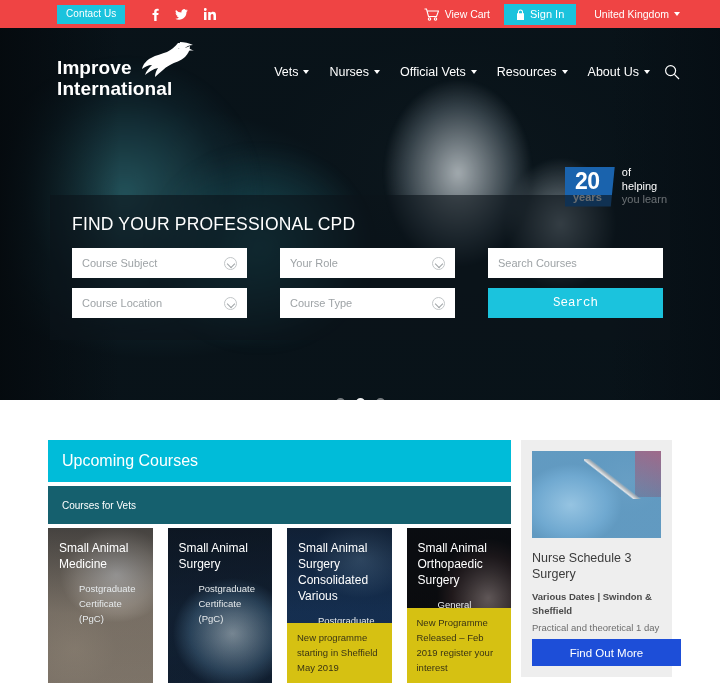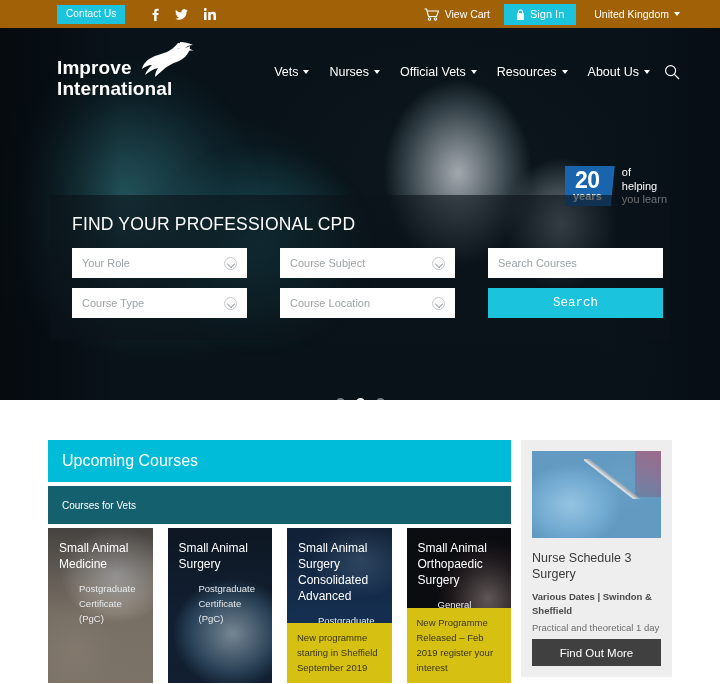--- a/index.html
+++ b/index.html
@@ -6,21 +6,21 @@
   html, body {
     width: 720px; height: 684px;
     font-family: "Liberation Sans", sans-serif;
     background: #ffffff;
     overflow: hidden;
   }
   .page { position: relative; width: 720px; height: 684px; }
 
   
   .topbar {
-    position: relative; height: 28px; background: #a16207;
+    position: relative; height: 28px; background: #ef4444;
     display: flex; align-items: center; z-index: 40;
   }
   .contact-btn {
     margin-left: 57px; background: #1bc3dd; color: #ffffff;
     font-size: 10px; padding: 4px 9px 5px; border: none; cursor: pointer;
     letter-spacing: .1px; line-height: 1;
   }
   .socials { display: flex; align-items: center; gap: 16px; margin-left: 27px; }
   .soc-ico { color: #ffffff; font-size: 11px; line-height: 1; cursor: pointer; display:block; }
   .soc-ico svg { display: block; fill: #ffffff; }
@@ -96,21 +96,21 @@
   .mainnav { display: flex; align-items: center; gap: 20px; margin-left: auto; margin-right: 14px; }
   .navitem {
     color: #ffffff; font-size: 12.5px; display: flex; align-items: center; gap: 5px;
     cursor: pointer; white-space: nowrap;
   }
   .search-ico { margin-right: 40px; cursor: pointer; display:block; }
   .search-ico svg { display: block; stroke: #fff; fill: none; }
 
   
   .badge20 {
-    position: absolute; left: 565px; top: 138px; display: flex; align-items: flex-start; z-index: 15;
+    position: absolute; left: 565px; top: 138px; display: flex; align-items: flex-end; z-index: 15;
   }
   .badge20-box {
     background: #1a63ad; padding: 4px 9px 4px 8px; color: #fff; text-align: center;
     display: flex; flex-direction: column; justify-content: center;
     clip-path: polygon(0 0, 100% 0, 92% 100%, 0 100%);
     padding-right: 13px;
   }
   .badge20-num { font-size: 23px; font-weight: 700; line-height: 20px; letter-spacing: -.5px; }
   .badge20-yrs { font-size: 11px; font-weight: 700; line-height: 12px; }
   .badge20-txt {
@@ -218,22 +218,22 @@
     background: linear-gradient(38deg, rgba(255,255,255,0) 44%, #dfe4e8 46%, #aab2b8 50%, rgba(255,255,255,0) 53%);
   }
   .promo-img::before {
     content:""; position:absolute; right: 0; top: 0; width: 26px; height: 46px;
     background: linear-gradient(200deg, rgba(180,90,120,.75), rgba(120,60,85,.25));
   }
   .promo-title { margin-top: 12px; color: #3b3b3b; font-size: 12.5px; line-height: 16px; }
   .promo-meta { margin-top: 8px; color: #4a4a4a; font-size: 9.5px; line-height: 14px; font-weight: 700; }
   .promo-desc { margin-top: 3px; color: #6d6d6d; font-size: 9.5px; line-height: 14px; }
   .promo-btn {
-    position: absolute; left: 11px; bottom: 11px; width: 129px; height: 27px;
-    background: #404040; color: #fff; border: none; cursor: pointer;
+    position: absolute; left: 11px; bottom: 11px; width: 149px; height: 27px;
+    background: #1d4ed8; color: #fff; border: none; cursor: pointer;
     font-size: 11.5px; font-family: inherit;
   }
 </style>
 </head>
 <body>
 
 <div class="page">
 
   <div class="topbar">
     <button class="contact-btn">Contact Us</button>
@@ -341,36 +341,36 @@
       <div class="badge20-txt">of
 helping
 you learn</div>
     </div>
 
     <div class="cpd">
       <div class="cpd-title">FIND YOUR PROFESSIONAL CPD</div>
 
       <div class="cpd-grid">
         <div class="fld">
+          <span>Course Subject</span>
+          <i class="chev"></i>
+        </div>
+        <div class="fld">
           <span>Your Role</span>
           <i class="chev"></i>
         </div>
         <div class="fld">
-          <span>Course Subject</span>
+          <span>Search Courses</span>
+        </div>
+        <div class="fld">
+          <span>Course Location</span>
           <i class="chev"></i>
-        </div>
-        <div class="fld">
-          <span>Search Courses</span>
         </div>
         <div class="fld">
           <span>Course Type</span>
-          <i class="chev"></i>
-        </div>
-        <div class="fld">
-          <span>Course Location</span>
           <i class="chev"></i>
         </div>
         <button class="search-btn">Search</button>
       </div>
     </div>
 
     <div class="dots">
       <span class="dot"></span>
       <span class="dot active"></span>
       <span class="dot"></span>
@@ -400,24 +400,24 @@
           <div class="card-txt">
             <div class="card-title">Small Animal Surgery</div>
             <div class="card-sub">Postgraduate Certificate (PgC)</div>
           </div>
         </div>
 
         <div class="card c3">
           <div class="card-bg"></div>
           <div class="card-scrim"></div>
           <div class="card-txt">
-            <div class="card-title">Small Animal Surgery Consolidated Advanced</div>
+            <div class="card-title">Small Animal Surgery Consolidated Various</div>
             <div class="card-sub">Postgraduate Certificate (PgC)</div>
           </div>
-          <div class="card-banner">New programme starting in Sheffield September 2019</div>
+          <div class="card-banner">New programme starting in Sheffield May 2019</div>
         </div>
 
         <div class="card c4">
           <div class="card-bg"></div>
           <div class="card-scrim"></div>
           <div class="card-txt">
             <div class="card-title">Small Animal Orthopaedic Surgery</div>
             <div class="card-sub">General Practitioner Advanced Certificate</div>
           </div>
           <div class="card-banner">New Programme Released – Feb 2019 register your interest</div>

